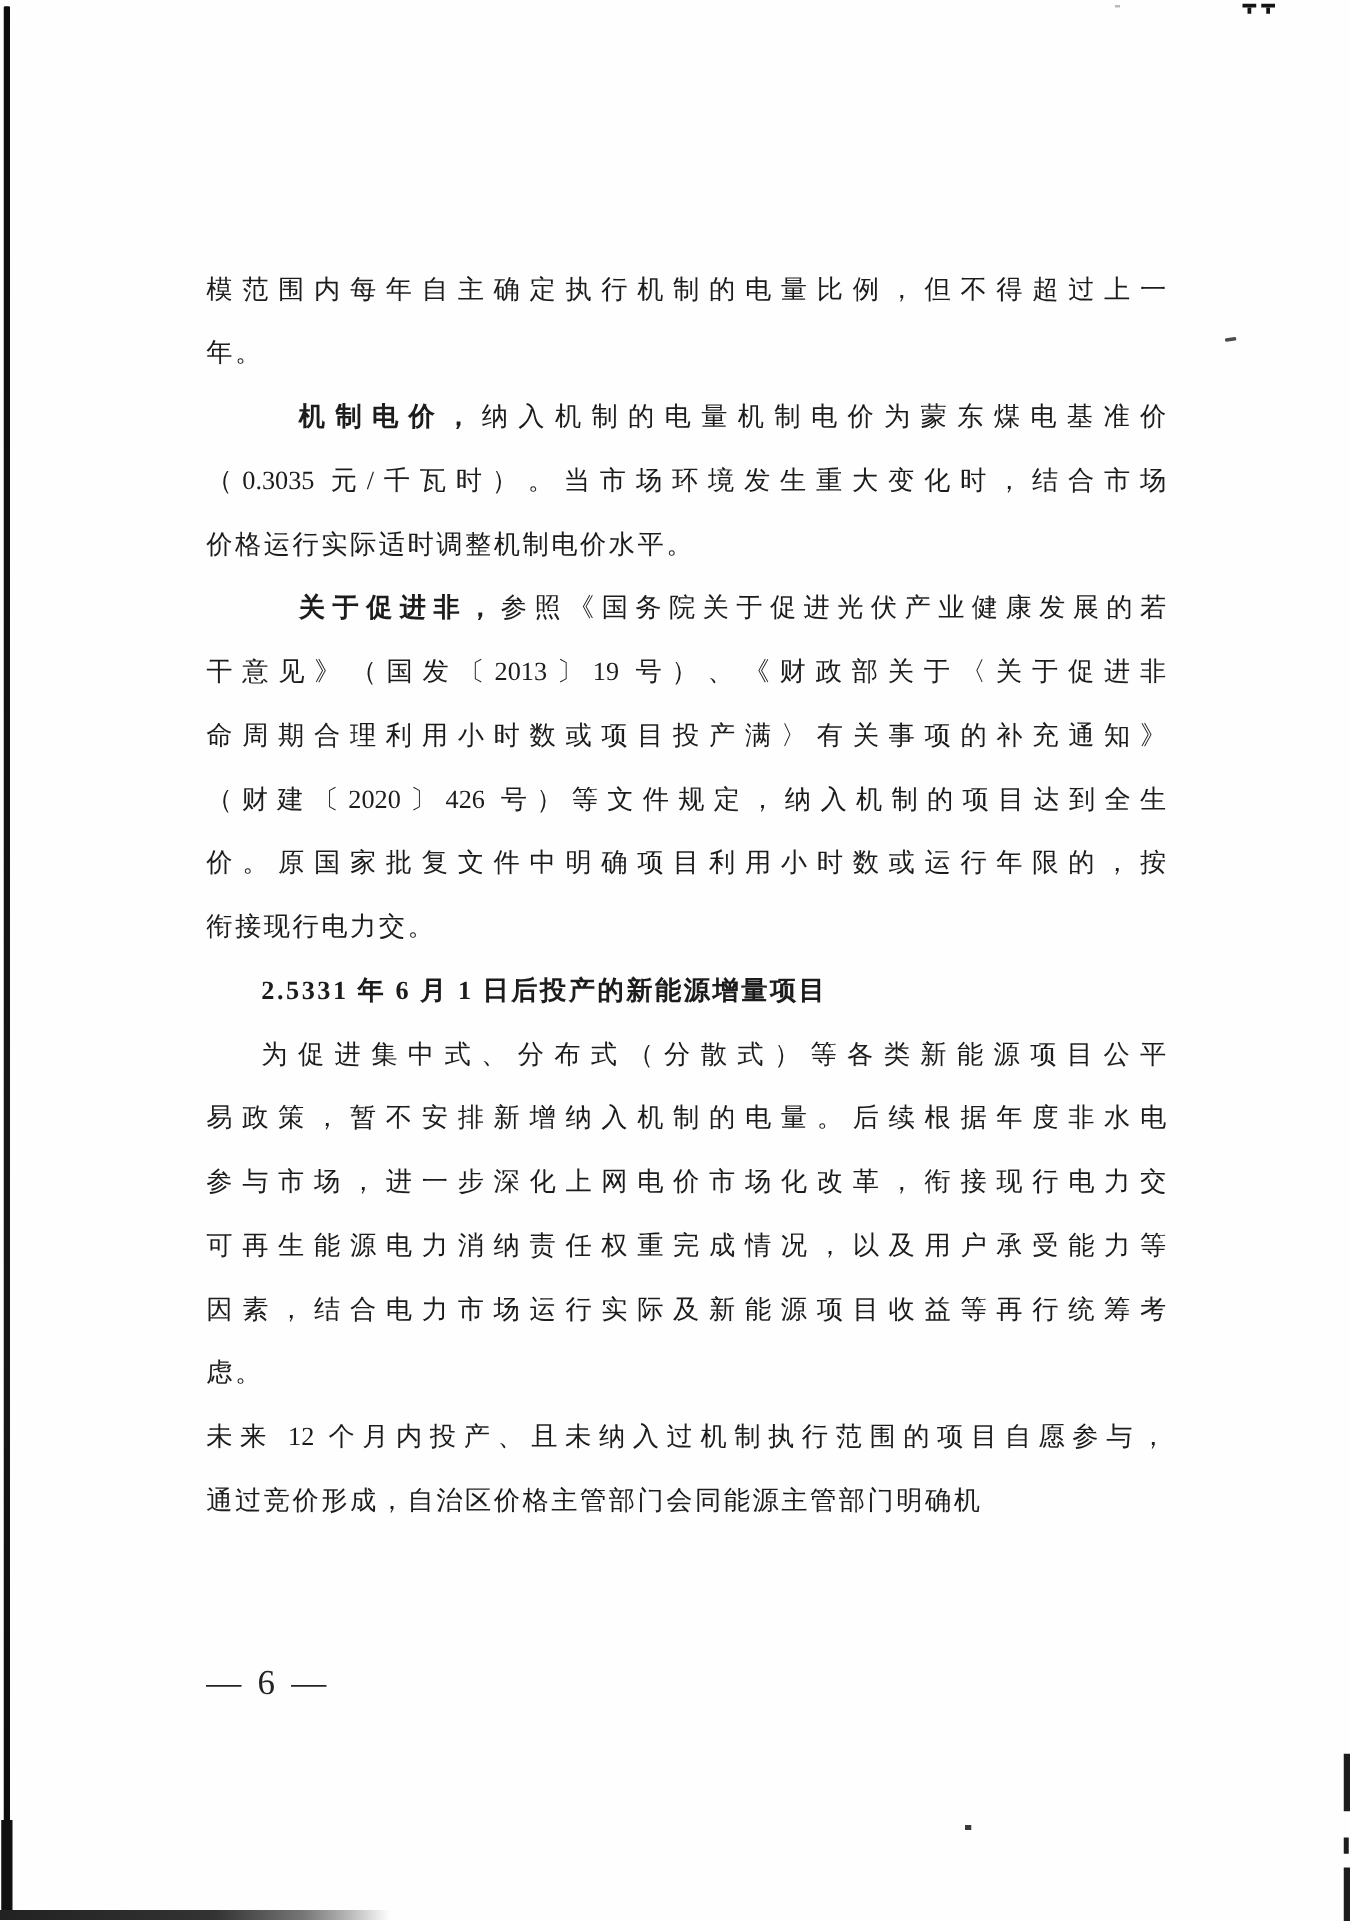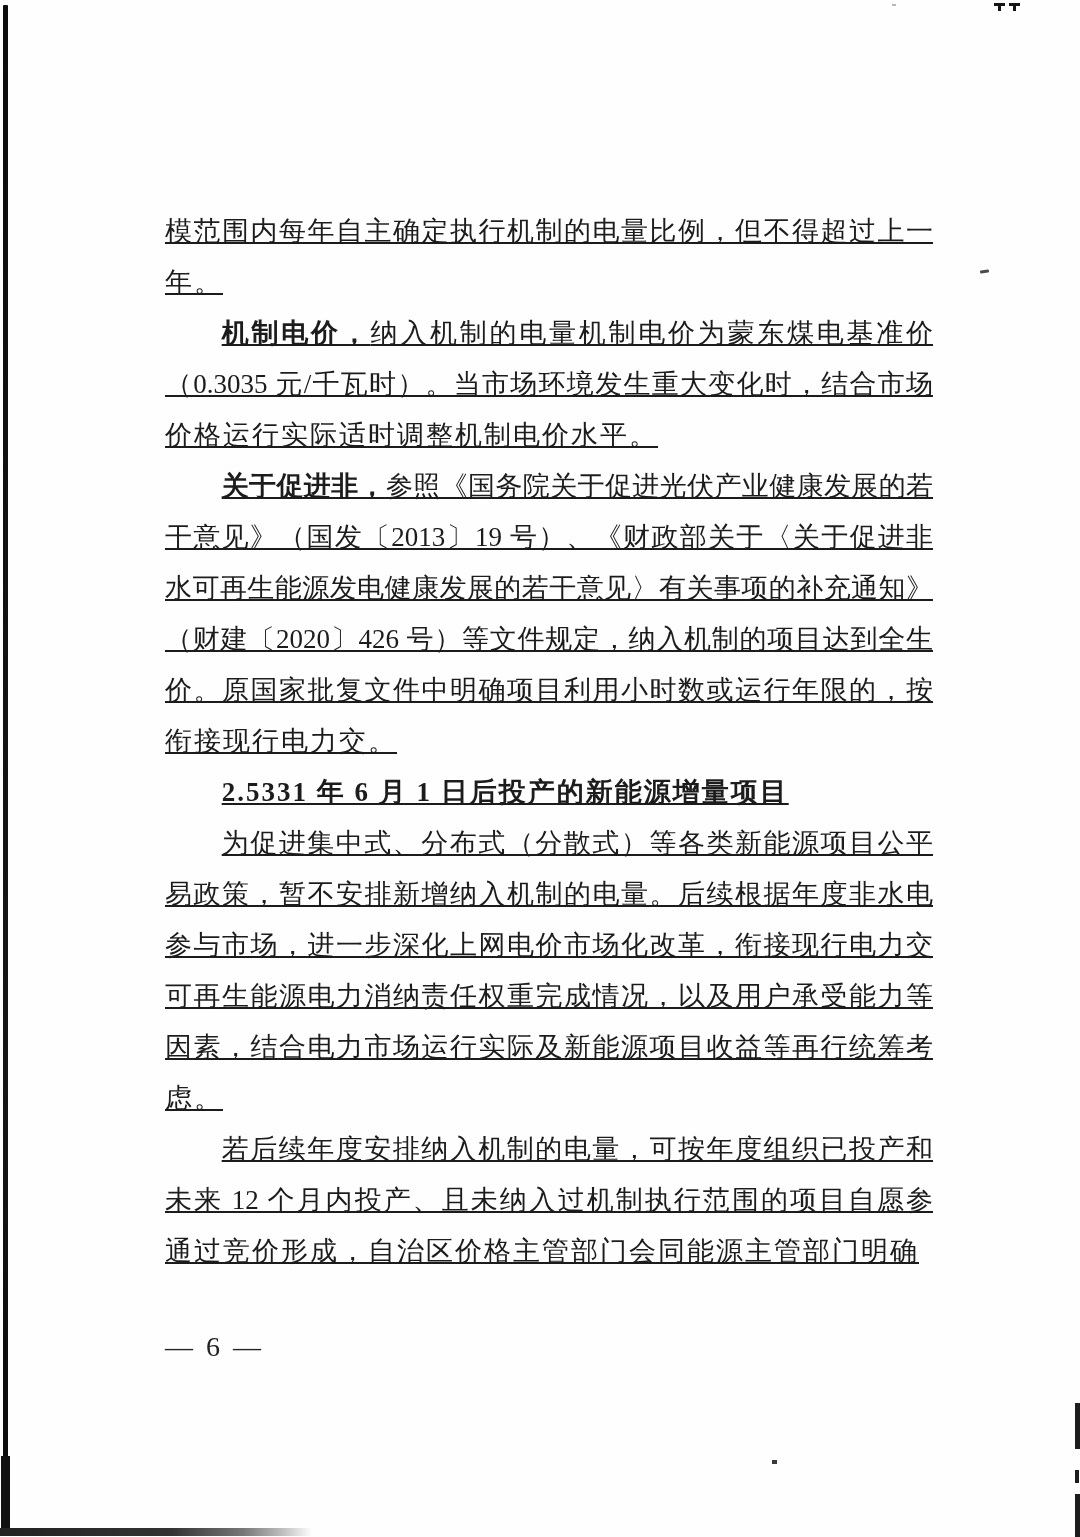--- a/index.html
+++ b/index.html
@@ -60,39 +60,38 @@
   .t-mark-2 { left: 1009px; top: 3px; }
   .speck-faint { position: absolute; left: 892px; top: 4px; width: 4px; height: 2px; background: #b9b9b9; }
   .speck-dash { position: absolute; left: 980px; top: 270px; width: 9px; height: 3px; background: #4c4c4c; transform: rotate(-8deg); border-radius: 1px; }
   .speck-dot  { position: absolute; left: 772px; top: 1460px; width: 5px; height: 4px; background: #3a3a3a; }
 
   
   .body-text {
     position: absolute;
     left: 165px; top: 206px;
     width: 768px;
-    font-size: 27px;
+    font-size: 21px;
     line-height: 51px;
-    text-decoration: underline;
   }
   .line {
     height: 51px;
     overflow: hidden;
     text-align: justify;
     text-align-last: justify;
     text-justify: inter-character;
   }
   .line.end {
     text-align: left;
     text-align-last: left;
     letter-spacing: 2px;
   }
   .line.indent { text-indent: 2.1em; }
   .line.bold { font-weight: bold; }
-  .line b { font-weight: bold; }
+  .line b { font-weight: bold; margin-left: 30px; }
 
   .page-number {
     position: absolute;
     left: 165px; top: 1331px;
     font-size: 28px;
     line-height: 32px;
     letter-spacing: 3px;
     color: #242424;
   }
 </style>
@@ -114,31 +113,30 @@
   <div class="speck-dot"></div>
 
   <div class="body-text">
       <div class="line">模范围内每年自主确定执行机制的电量比例，但不得超过上一</div>
       <div class="line end">年。</div>
       <div class="line indent"><b>机制电价，</b>纳入机制的电量机制电价为蒙东煤电基准价</div>
       <div class="line">（0.3035 元/千瓦时）。当市场环境发生重大变化时，结合市场</div>
       <div class="line end">价格运行实际适时调整机制电价水平。</div>
       <div class="line indent"><b>关于促进非，</b>参照《国务院关于促进光伏产业健康发展的若</div>
       <div class="line">干意见》（国发〔2013〕19 号）、《财政部关于〈关于促进非</div>
-      <div class="line">水可再生能源发电健康发展的若干意见〉有关事项的补充通知》</div>
+      <div class="line">命周期合理利用小时数或项目投产满〉有关事项的补充通知》</div>
       <div class="line">（财建〔2020〕426 号）等文件规定，纳入机制的项目达到全生</div>
       <div class="line">价。原国家批复文件中明确项目利用小时数或运行年限的，按</div>
       <div class="line end">衔接现行电力交。</div>
       <div class="line indent end bold">2.5331 年 6 月 1 日后投产的新能源增量项目</div>
       <div class="line indent">为促进集中式、分布式（分散式）等各类新能源项目公平</div>
       <div class="line">易政策，暂不安排新增纳入机制的电量。后续根据年度非水电</div>
       <div class="line">参与市场，进一步深化上网电价市场化改革，衔接现行电力交</div>
       <div class="line">可再生能源电力消纳责任权重完成情况，以及用户承受能力等</div>
       <div class="line">因素，结合电力市场运行实际及新能源项目收益等再行统筹考</div>
       <div class="line end">虑。</div>
-      <div class="line indent">若后续年度安排纳入机制的电量，可按年度组织已投产和</div>
       <div class="line">未来 12 个月内投产、且未纳入过机制执行范围的项目自愿参与，</div>
       <div class="line end">通过竞价形成，自治区价格主管部门会同能源主管部门明确机</div>
     </div>
 
   <div class="page-number">— 6 —</div>
 
 </div>
 
 </body></html>

